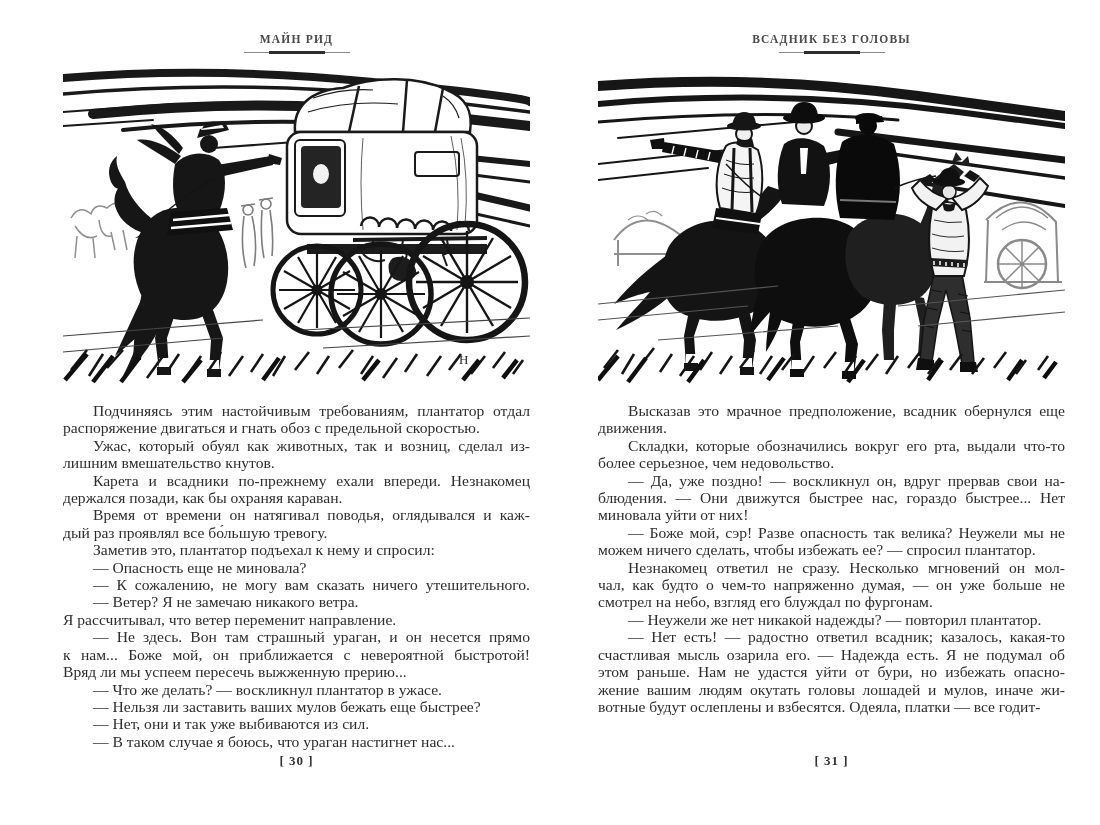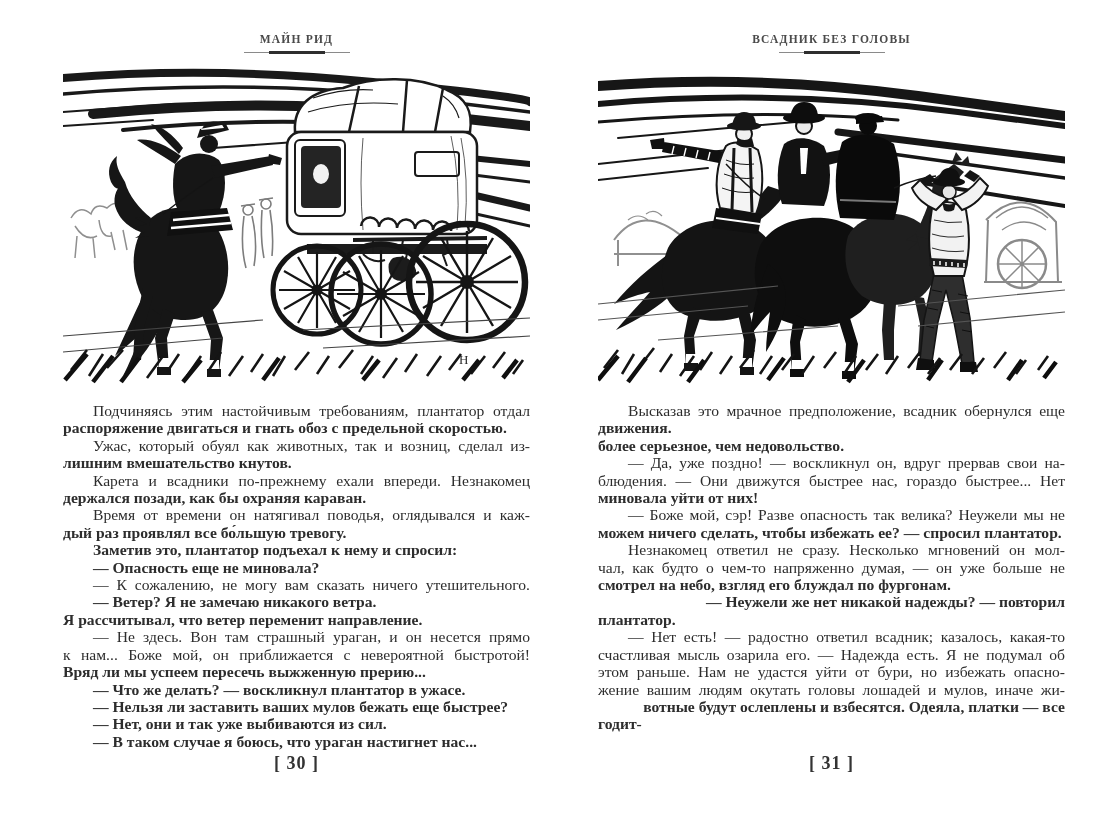--- a/index.html
+++ b/index.html
@@ -19,25 +19,25 @@
   .head-rule::before{
     content:"";position:absolute;left:0;right:0;top:1px;height:1px;background:#8a8a8a;
   }
   .head-rule-thick{position:absolute;left:25px;top:0;width:56px;height:3px;background:#2e2e2e;}
   .illustration{margin:14px 0 0;padding:0;height:316px;}
   .illustration svg{display:block;}
   .body-text{
     margin-top:18px;font-size:15.6px;line-height:17.4px;color:var(--ink,#2d2d2d);
   }
   .line{text-align:justify;text-align-last:justify;white-space:normal;}
-  .line.last{text-align:right;text-align-last:left;font-weight:bold;}
+  .line.last{text-align:right;text-align-last:left;}
   .line.first{text-indent:30px;}
   .folio{
     position:absolute;top:753px;left:0;width:100%;text-align:center;
-    font-size:18px;font-weight:700;letter-spacing:1px;color:#333;
+    font-size:13px;font-weight:700;letter-spacing:1px;color:#333;
   }
 </style>
 </head>
 <body>
 
 <div class="spread">
 
   <section class="page page-left">
     <header class="running-head">
       <div class="running-title">МАЙН РИД</div>
@@ -255,20 +255,21 @@
           <path stroke="#555" stroke-width="1.2" d="M0,236 L180,218 M0,252 L150,238 M300,238 L467,222 M320,258 L467,244 M60,272 L240,258"></path>
           <path stroke="#141414" stroke-width="2.6" d="M6,300 l14,-18 M24,306 l12,-20 M42,298 l14,-18 M62,304 l12,-18 M82,308 l14,-20 M102,302 l12,-18 M122,306 l12,-18 M142,300 l14,-18 M162,306 l12,-18 M184,302 l12,-16 M204,306 l12,-18 M226,300 l12,-16 M246,306 l12,-18 M268,302 l12,-16 M288,306 l12,-18 M310,300 l12,-16 M330,306 l12,-16 M352,302 l12,-16 M374,306 l12,-16 M396,300 l12,-16 M418,306 l10,-14 M440,302 l10,-14"></path>
           <path stroke="#0e0e0e" stroke-width="4.5" d="M0,312 l20,-24 M30,314 l18,-24 M90,314 l16,-22 M170,312 l16,-22 M250,314 l16,-22 M330,312 l14,-20 M410,312 l14,-20 M446,310 l12,-16"></path>
         </g>
       </svg>
     </figure>
 
     <div class="body-text">
         <div class="line first">Высказав это мрачное предположение, всадник обернулся еще</div>
         <div class="line last">движения.</div>
+        <div class="line first">Складки, которые обозначились вокруг его рта, выдали что-то</div>
         <div class="line last">более серьезное, чем недовольство.</div>
         <div class="line first">— Да, уже поздно! — воскликнул он, вдруг прервав свои на-</div>
         <div class="line">блюдения. — Они движутся быстрее нас, гораздо быстрее... Нет</div>
         <div class="line last">миновала уйти от них!</div>
         <div class="line first">— Боже мой, сэр! Разве опасность так велика? Неужели мы не</div>
         <div class="line last">можем ничего сделать, чтобы избежать ее? — спросил плантатор.</div>
         <div class="line first">Незнакомец ответил не сразу. Несколько мгновений он мол-</div>
         <div class="line">чал, как будто о чем-то напряженно думая, — он уже больше не</div>
         <div class="line last">смотрел на небо, взгляд его блуждал по фургонам.</div>
         <div class="line first last">— Неужели же нет никакой надежды? — повторил плантатор.</div>

